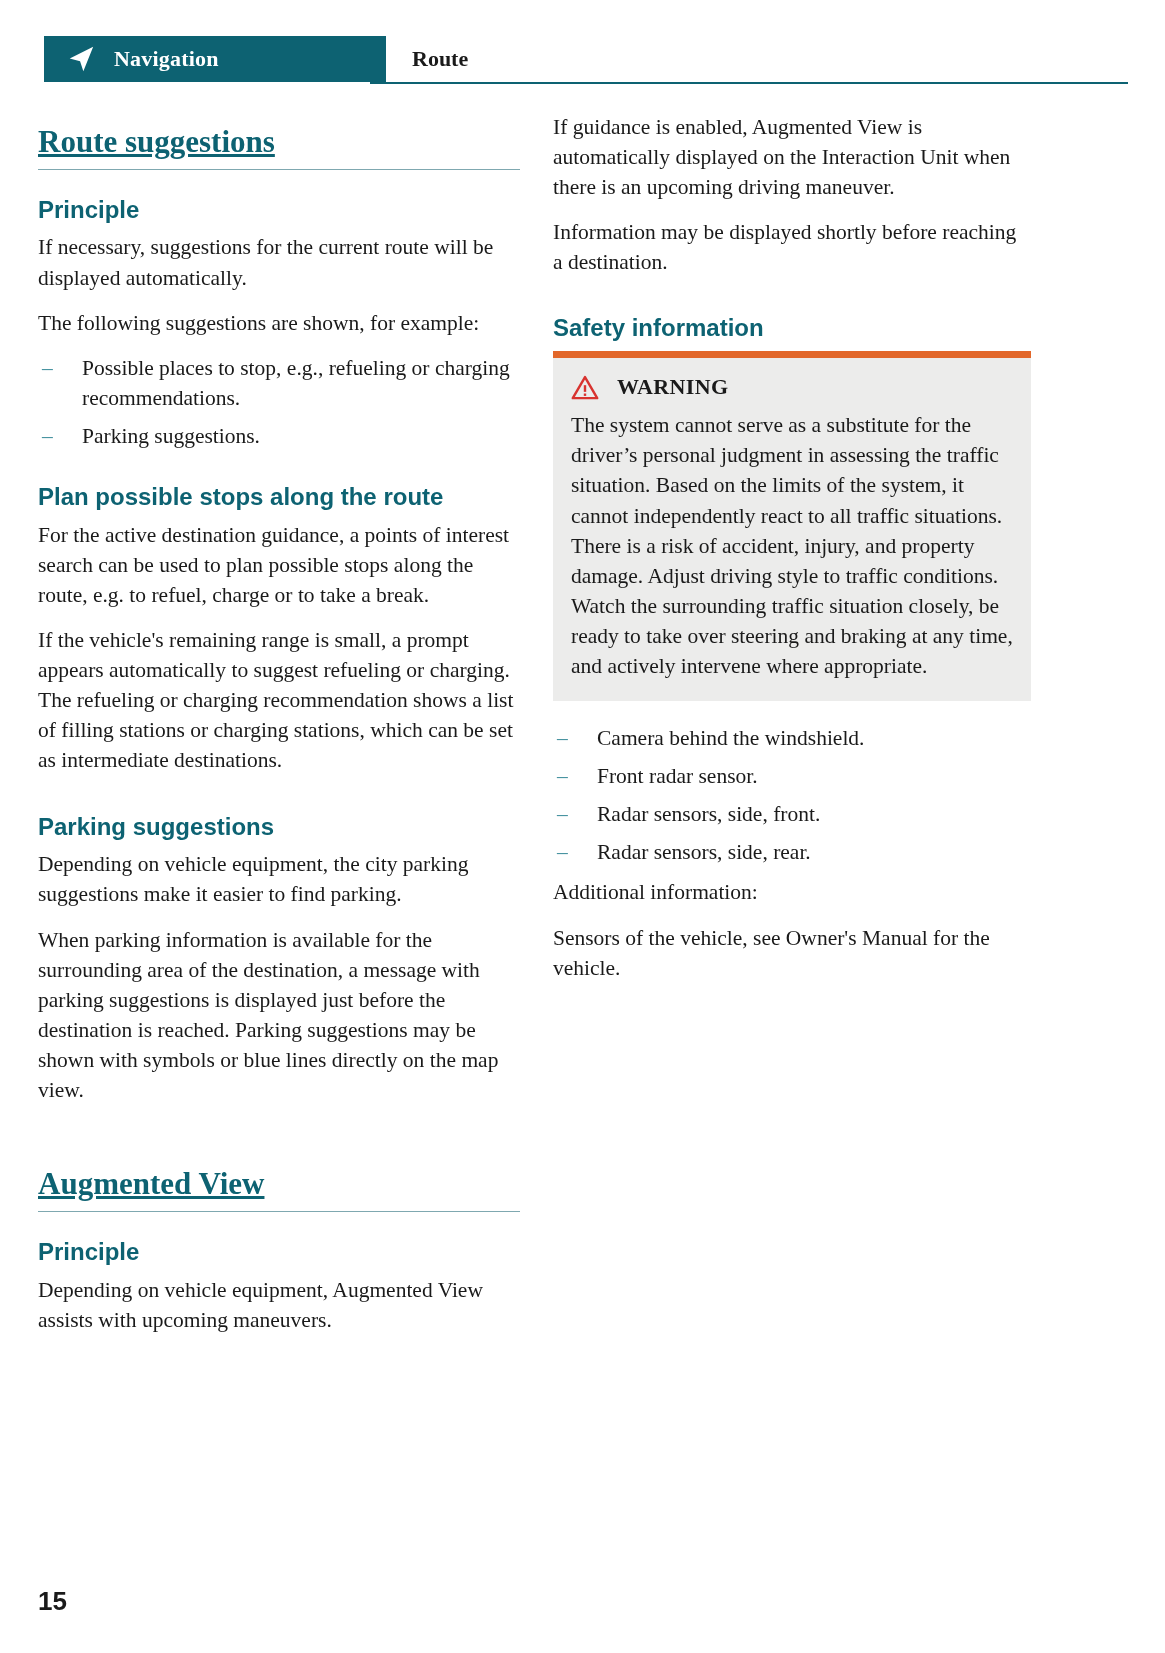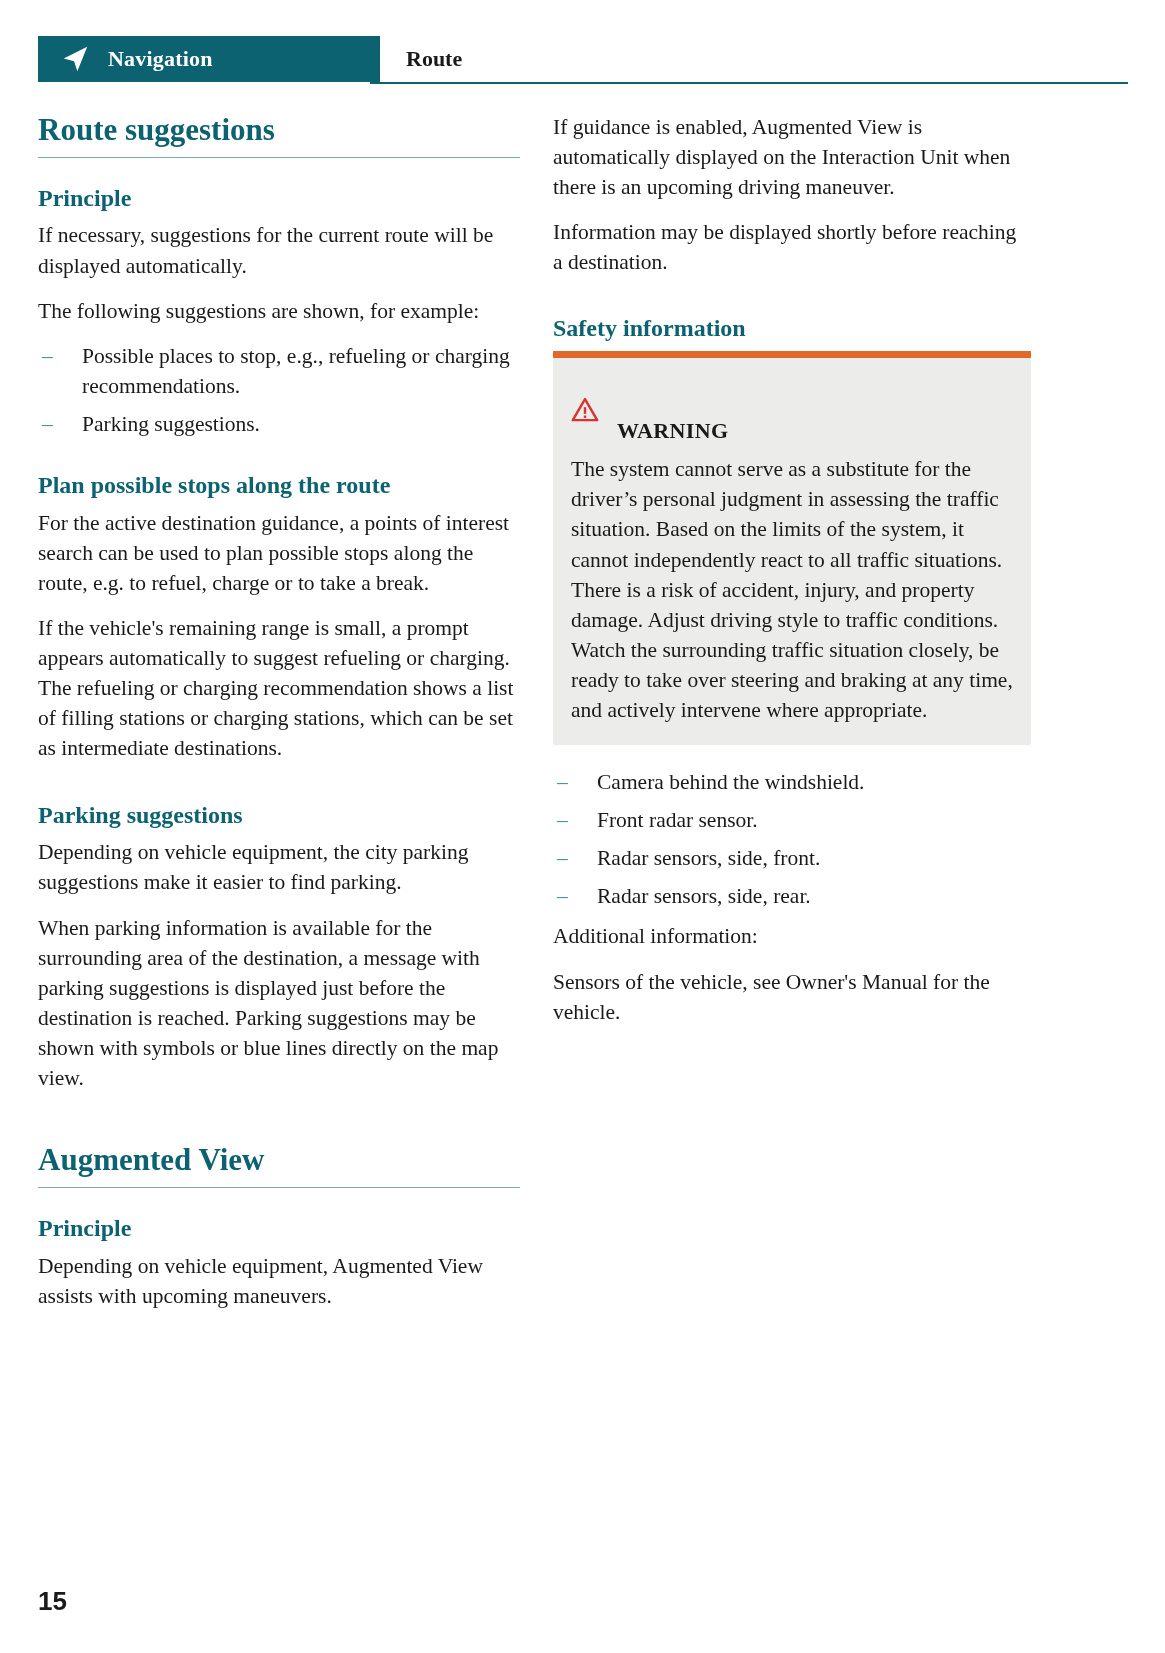--- a/index.html
+++ b/index.html
@@ -12,21 +12,21 @@
     height: 1653px;
     font-family: "Liberation Serif", "DejaVu Serif", serif;
     color: #1a1a1a;
     position: relative;
     overflow: hidden;
   }
 
   
   .header {
     position: absolute;
-    left: 38px;
+    left: 44px;
     top: 36px;
     width: 1090px;
     height: 46px;
     display: flex;
     align-items: stretch;
   }
   .header-tab {
     background: #0d6272;
     display: flex;
     align-items: center;
@@ -76,36 +76,37 @@
     width: 482px;
   }
   .col-left  { left: 38px; }
   .col-right { left: 553px; width: 478px; }
 
   
   h1.sec {
     color: #0d6272;
     font-size: 31px;
     font-weight: bold;
-    margin: 0 0 9px 0;
+    margin: 12px 0 9px 0;
     line-height: 1.15;
     font-family: "Liberation Serif", "DejaVu Serif", serif;
+    text-decoration: underline;
   }
   .sec-rule {
     height: 1px;
     background: #7fa8b0;
     margin: 0 0 26px 0;
   }
   h2.sub {
     color: #0d6272;
     font-size: 24px;
     font-weight: bold;
     margin: 0 0 8px 0;
     line-height: 1.2;
-    font-family: Liberation Serif, serif;
+    font-family: Liberation Sans, sans-serif;
   }
   .spacer-lg { height: 34px; }
   .spacer-md { height: 22px; }
 
   p.body {
     font-size: 21.5px;
     line-height: 1.40;
     margin: 0 0 15px 0;
     color: #1a1a1a;
   }
@@ -152,21 +153,20 @@
     flex: 0 0 auto;
     margin-right: 18px;
     display: block;
   }
   .warn-title {
     font-size: 22px;
     font-weight: bold;
     letter-spacing: .4px;
     color: #1a1a1a;
     font-family: "Liberation Serif", "DejaVu Serif", serif;
-    margin-top: 44px;
   }
   .warn-body {
     font-size: 21.5px;
     line-height: 1.40;
     color: #1a1a1a;
     margin: 0;
   }
 
   
   .pagenum {

